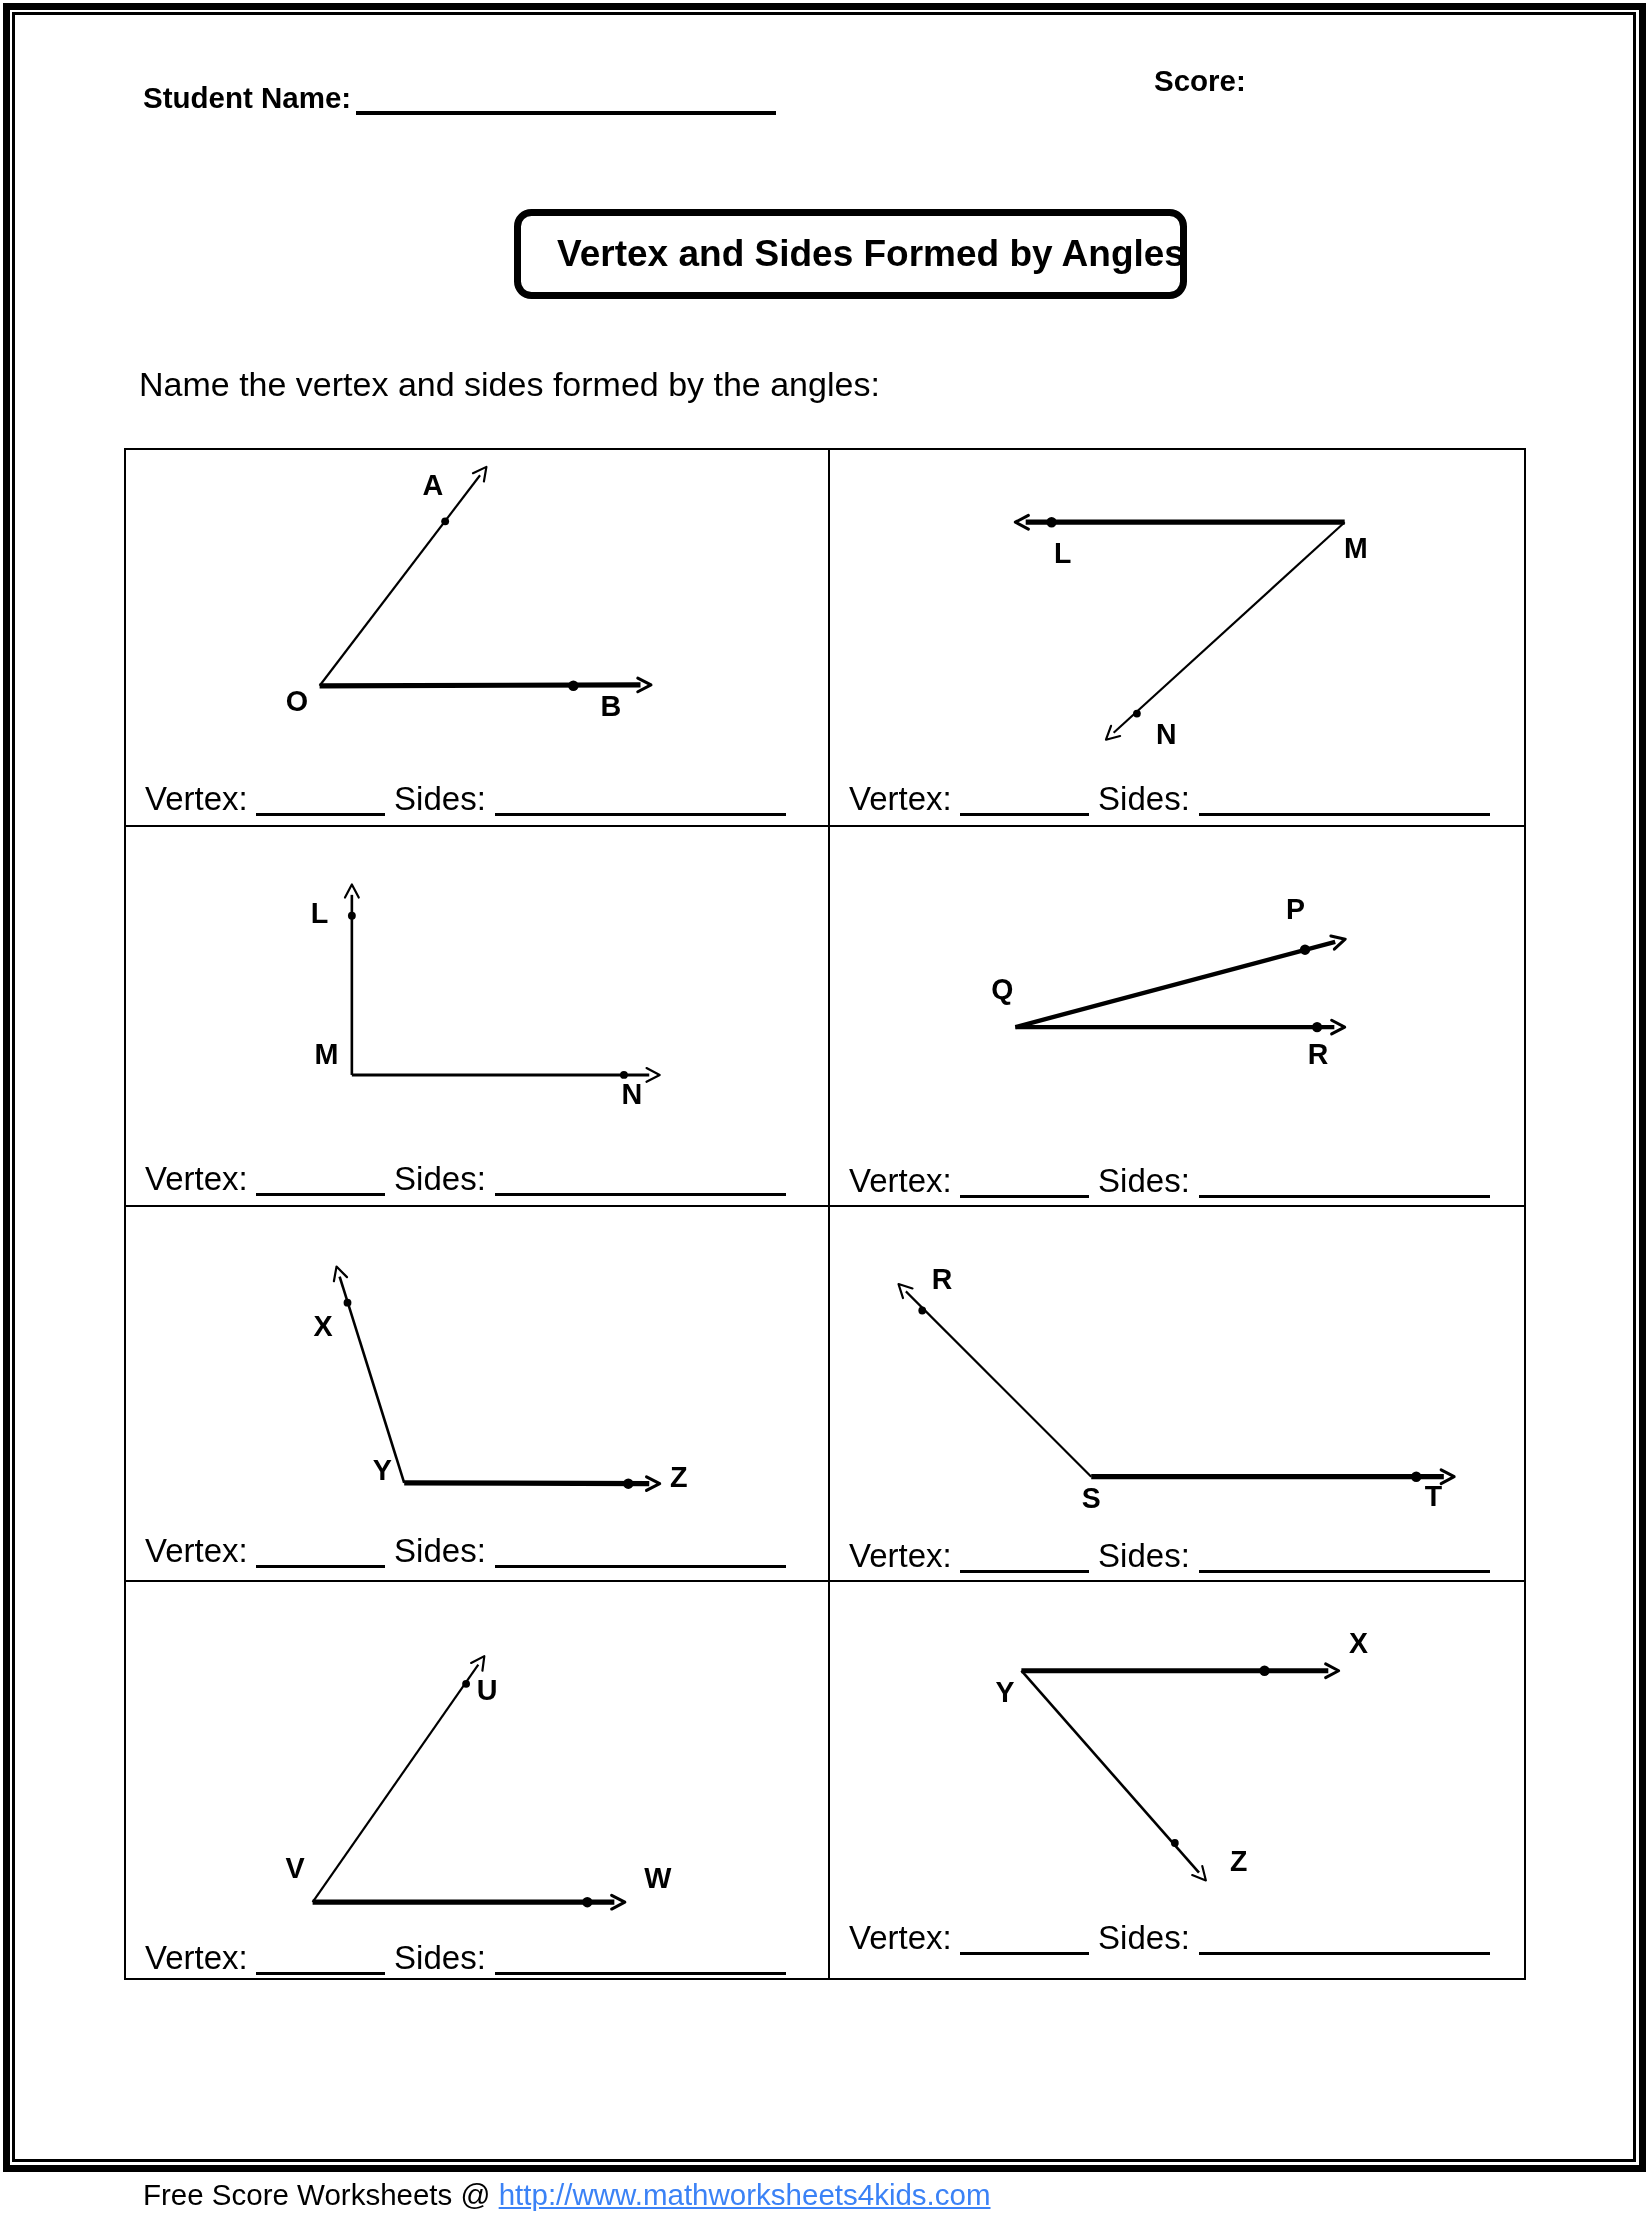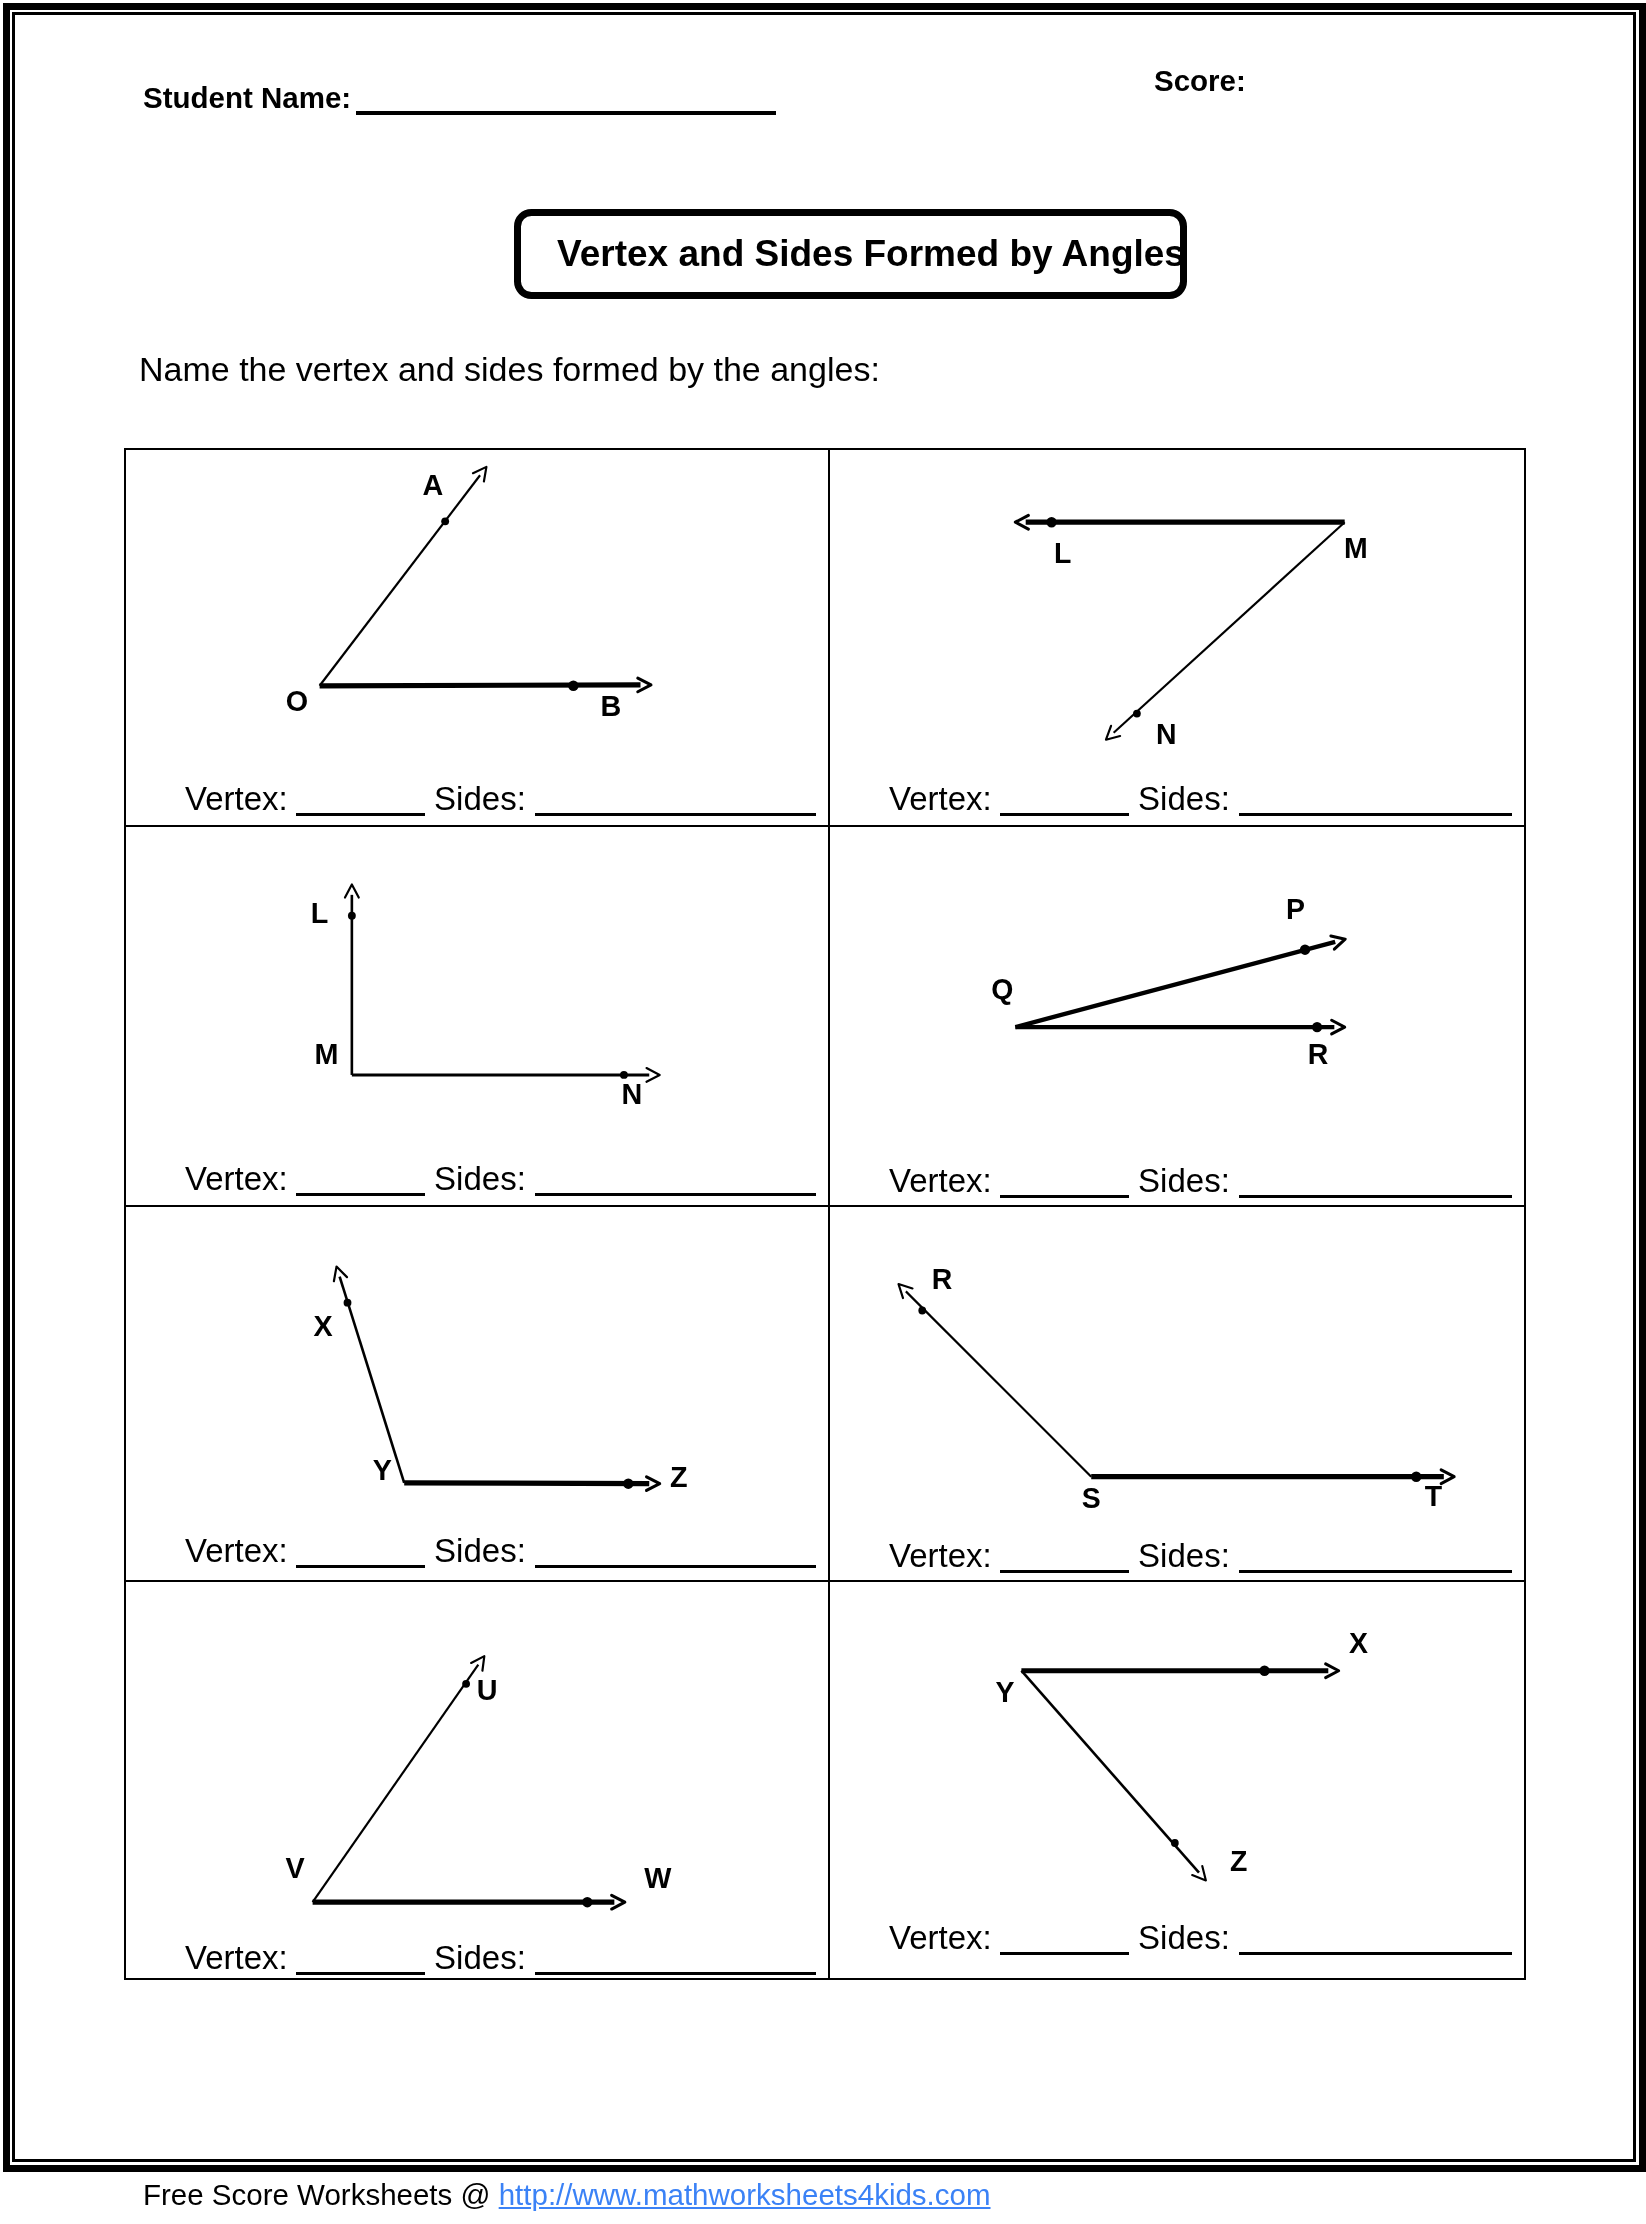--- a/index.html
+++ b/index.html
@@ -21,35 +21,35 @@
   #student-blank { width:420px; border-bottom:4.3px solid #000; height:33px; margin-left:5.2px; }
   #score-label { position:absolute; left:1154px; top:64px; font-size:29.5px; font-weight:bold; }
   
   #title-box {
     position:absolute; left:514px; top:209px; width:673px; height:90px;
     border:7px solid #000; border-radius:17.4px; box-sizing:border-box;
     display:flex; align-items:center; justify-content:center;padding-left:41px;
   }
   #title-text { font-size:37px; font-weight:bold; white-space:nowrap; }
   
-  #instruction { position:absolute; left:139px; top:350px; font-size:34px; }
+  #instruction { position:absolute; left:139px; top:365px; font-size:34px; }
   
   #grid {
     position:absolute; left:124px; top:448px;
     border:2.6px solid #000;
     display:grid; grid-template-columns:704px 694px;
     grid-template-rows:377px 380px 375px 396px;
   }
   .cell { position:relative; box-sizing:border-box; }
   .cell.colL { border-right:2.6px solid #000; }
   .cell.rT { border-bottom:2.6px solid #000; }
   .cell svg { position:absolute; left:0; top:0; }
   .answer {
     position:absolute; left:19px; right:12px;
-    display:flex; align-items:flex-end; gap:8.7px;margin-left:40px;
+    display:flex; align-items:flex-end; gap:8.7px;
   }
   .answer .lbl { font-size:33px; line-height:35px; white-space:nowrap; }
   .answer .u { border-bottom:3.5px solid #000; height:35px; }
   .answer .u.short { width:129px; }
   .answer .u.long  { flex:1; max-width:291px; }
   
   #footer { position:absolute; left:143px; top:2178px; font-size:29.5px; white-space:nowrap; }
   #footer a { text-decoration:underline; }
 </style>
 </head>

